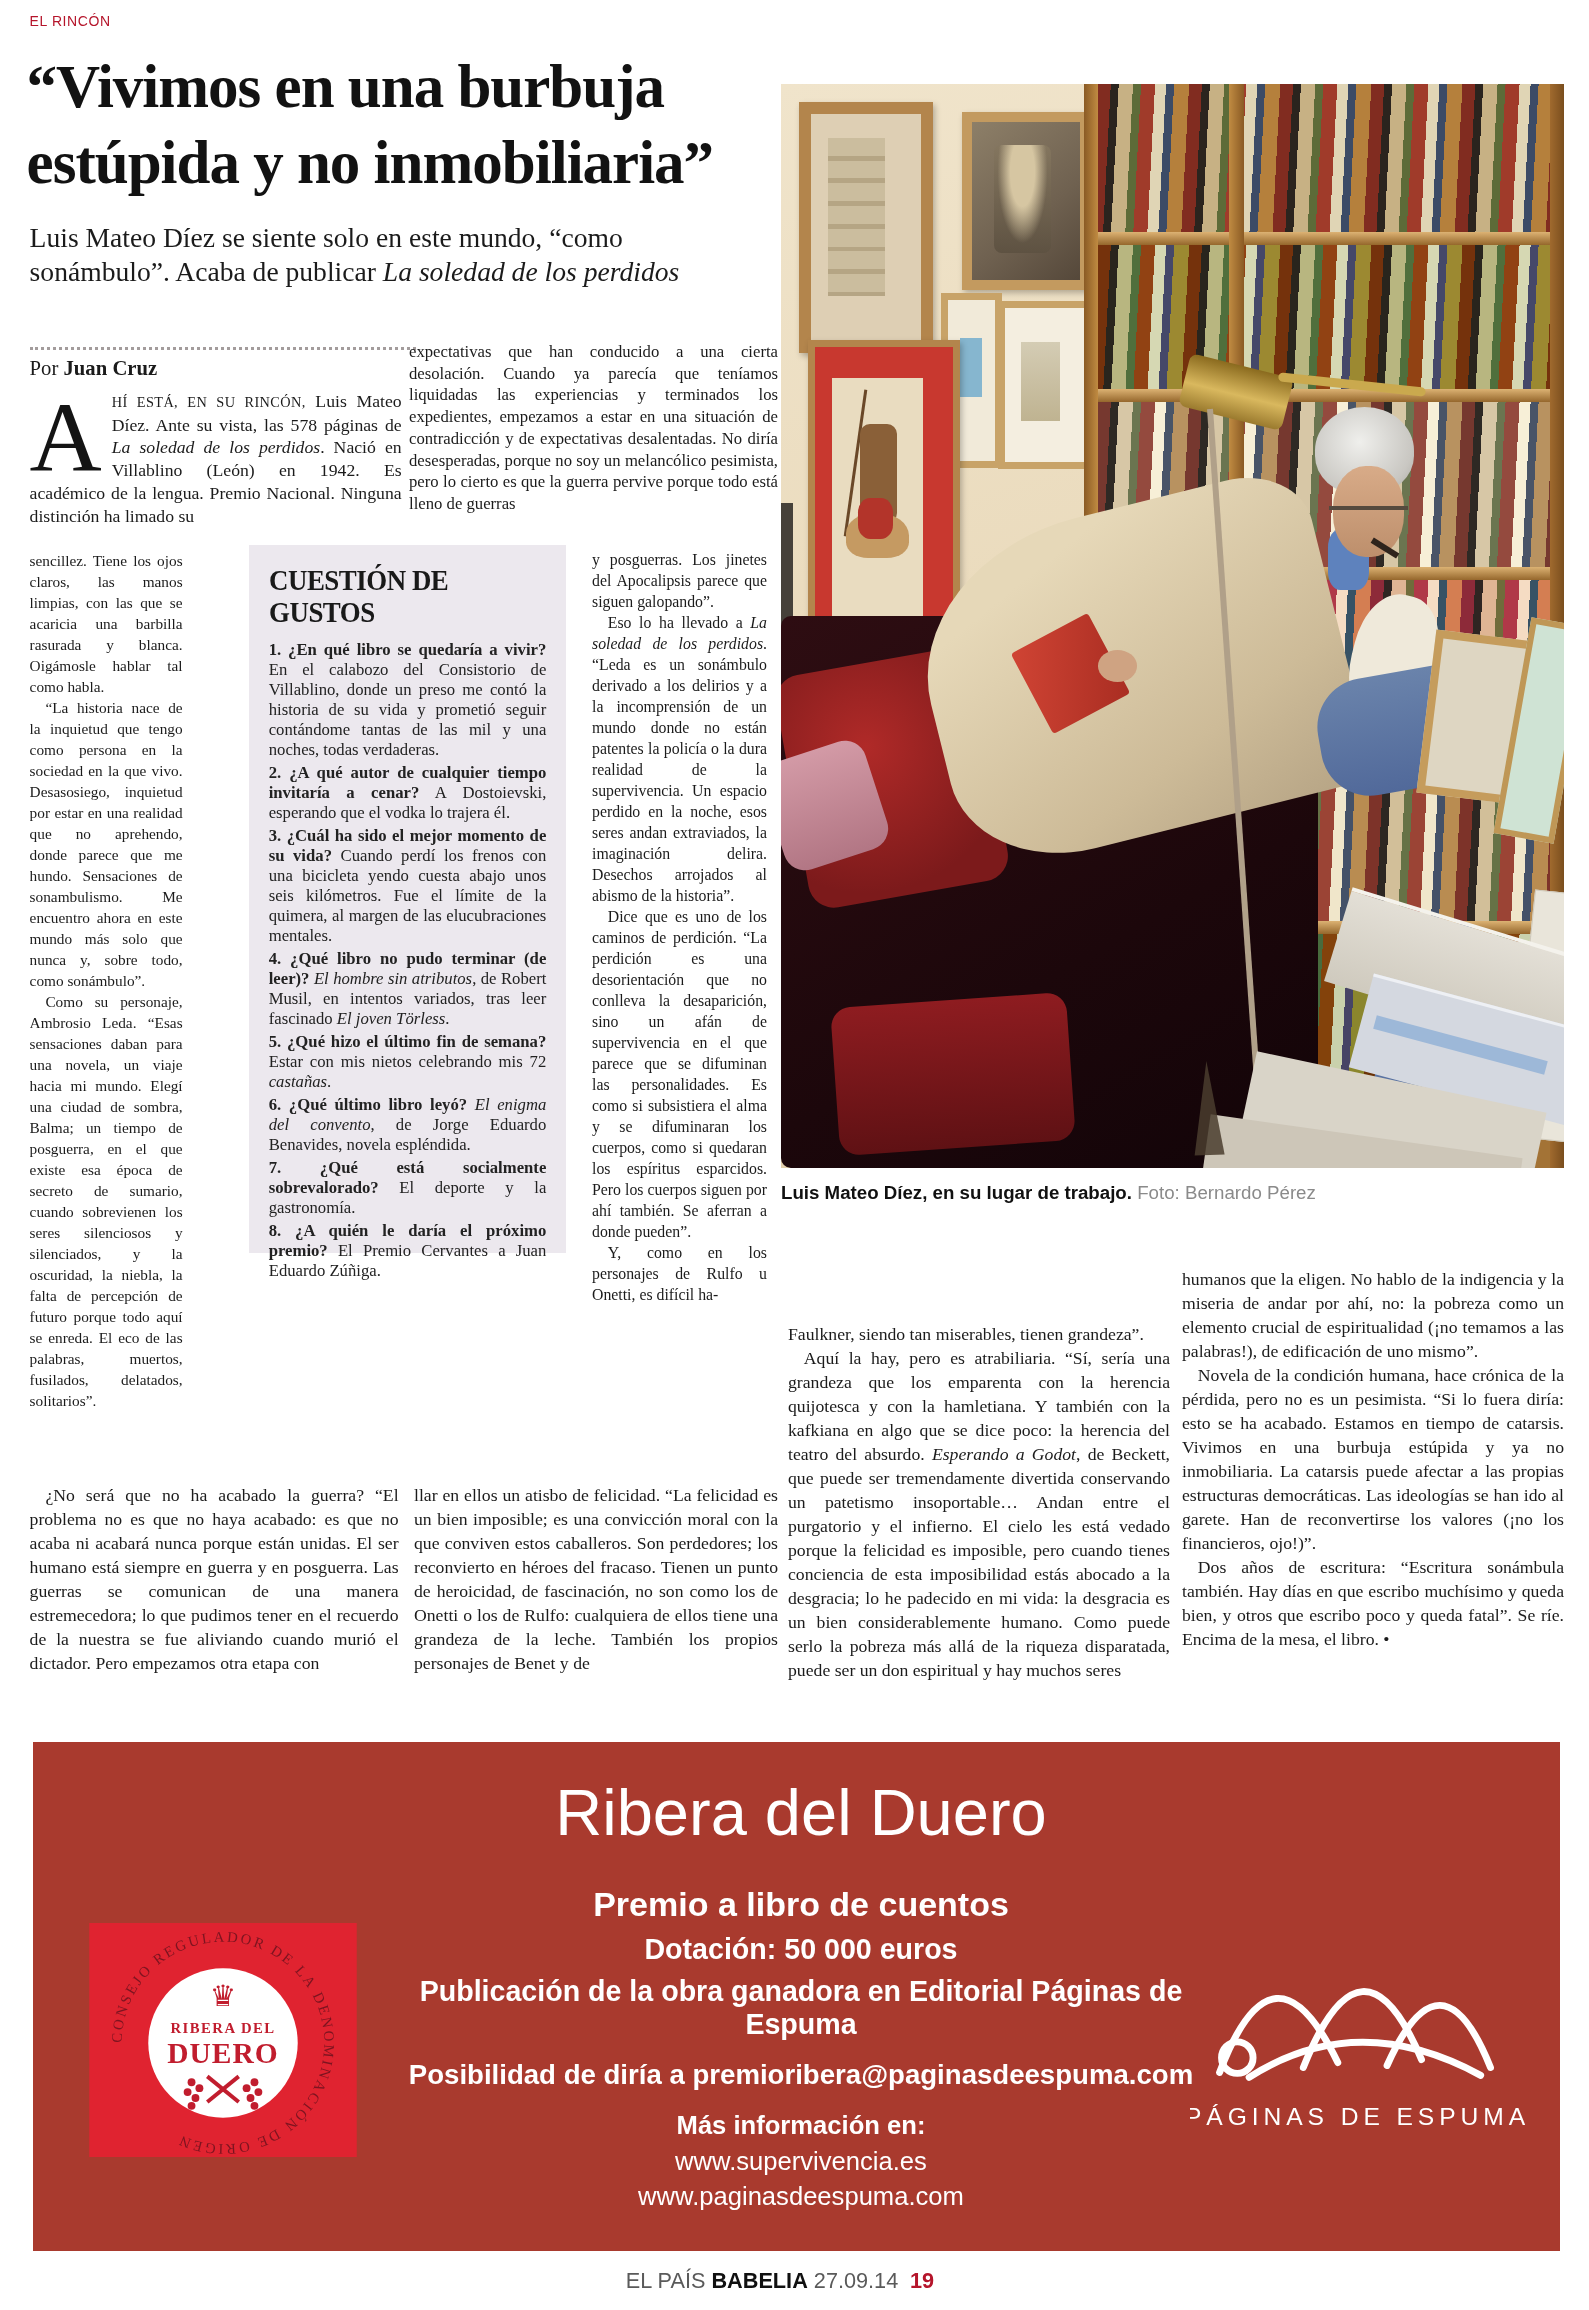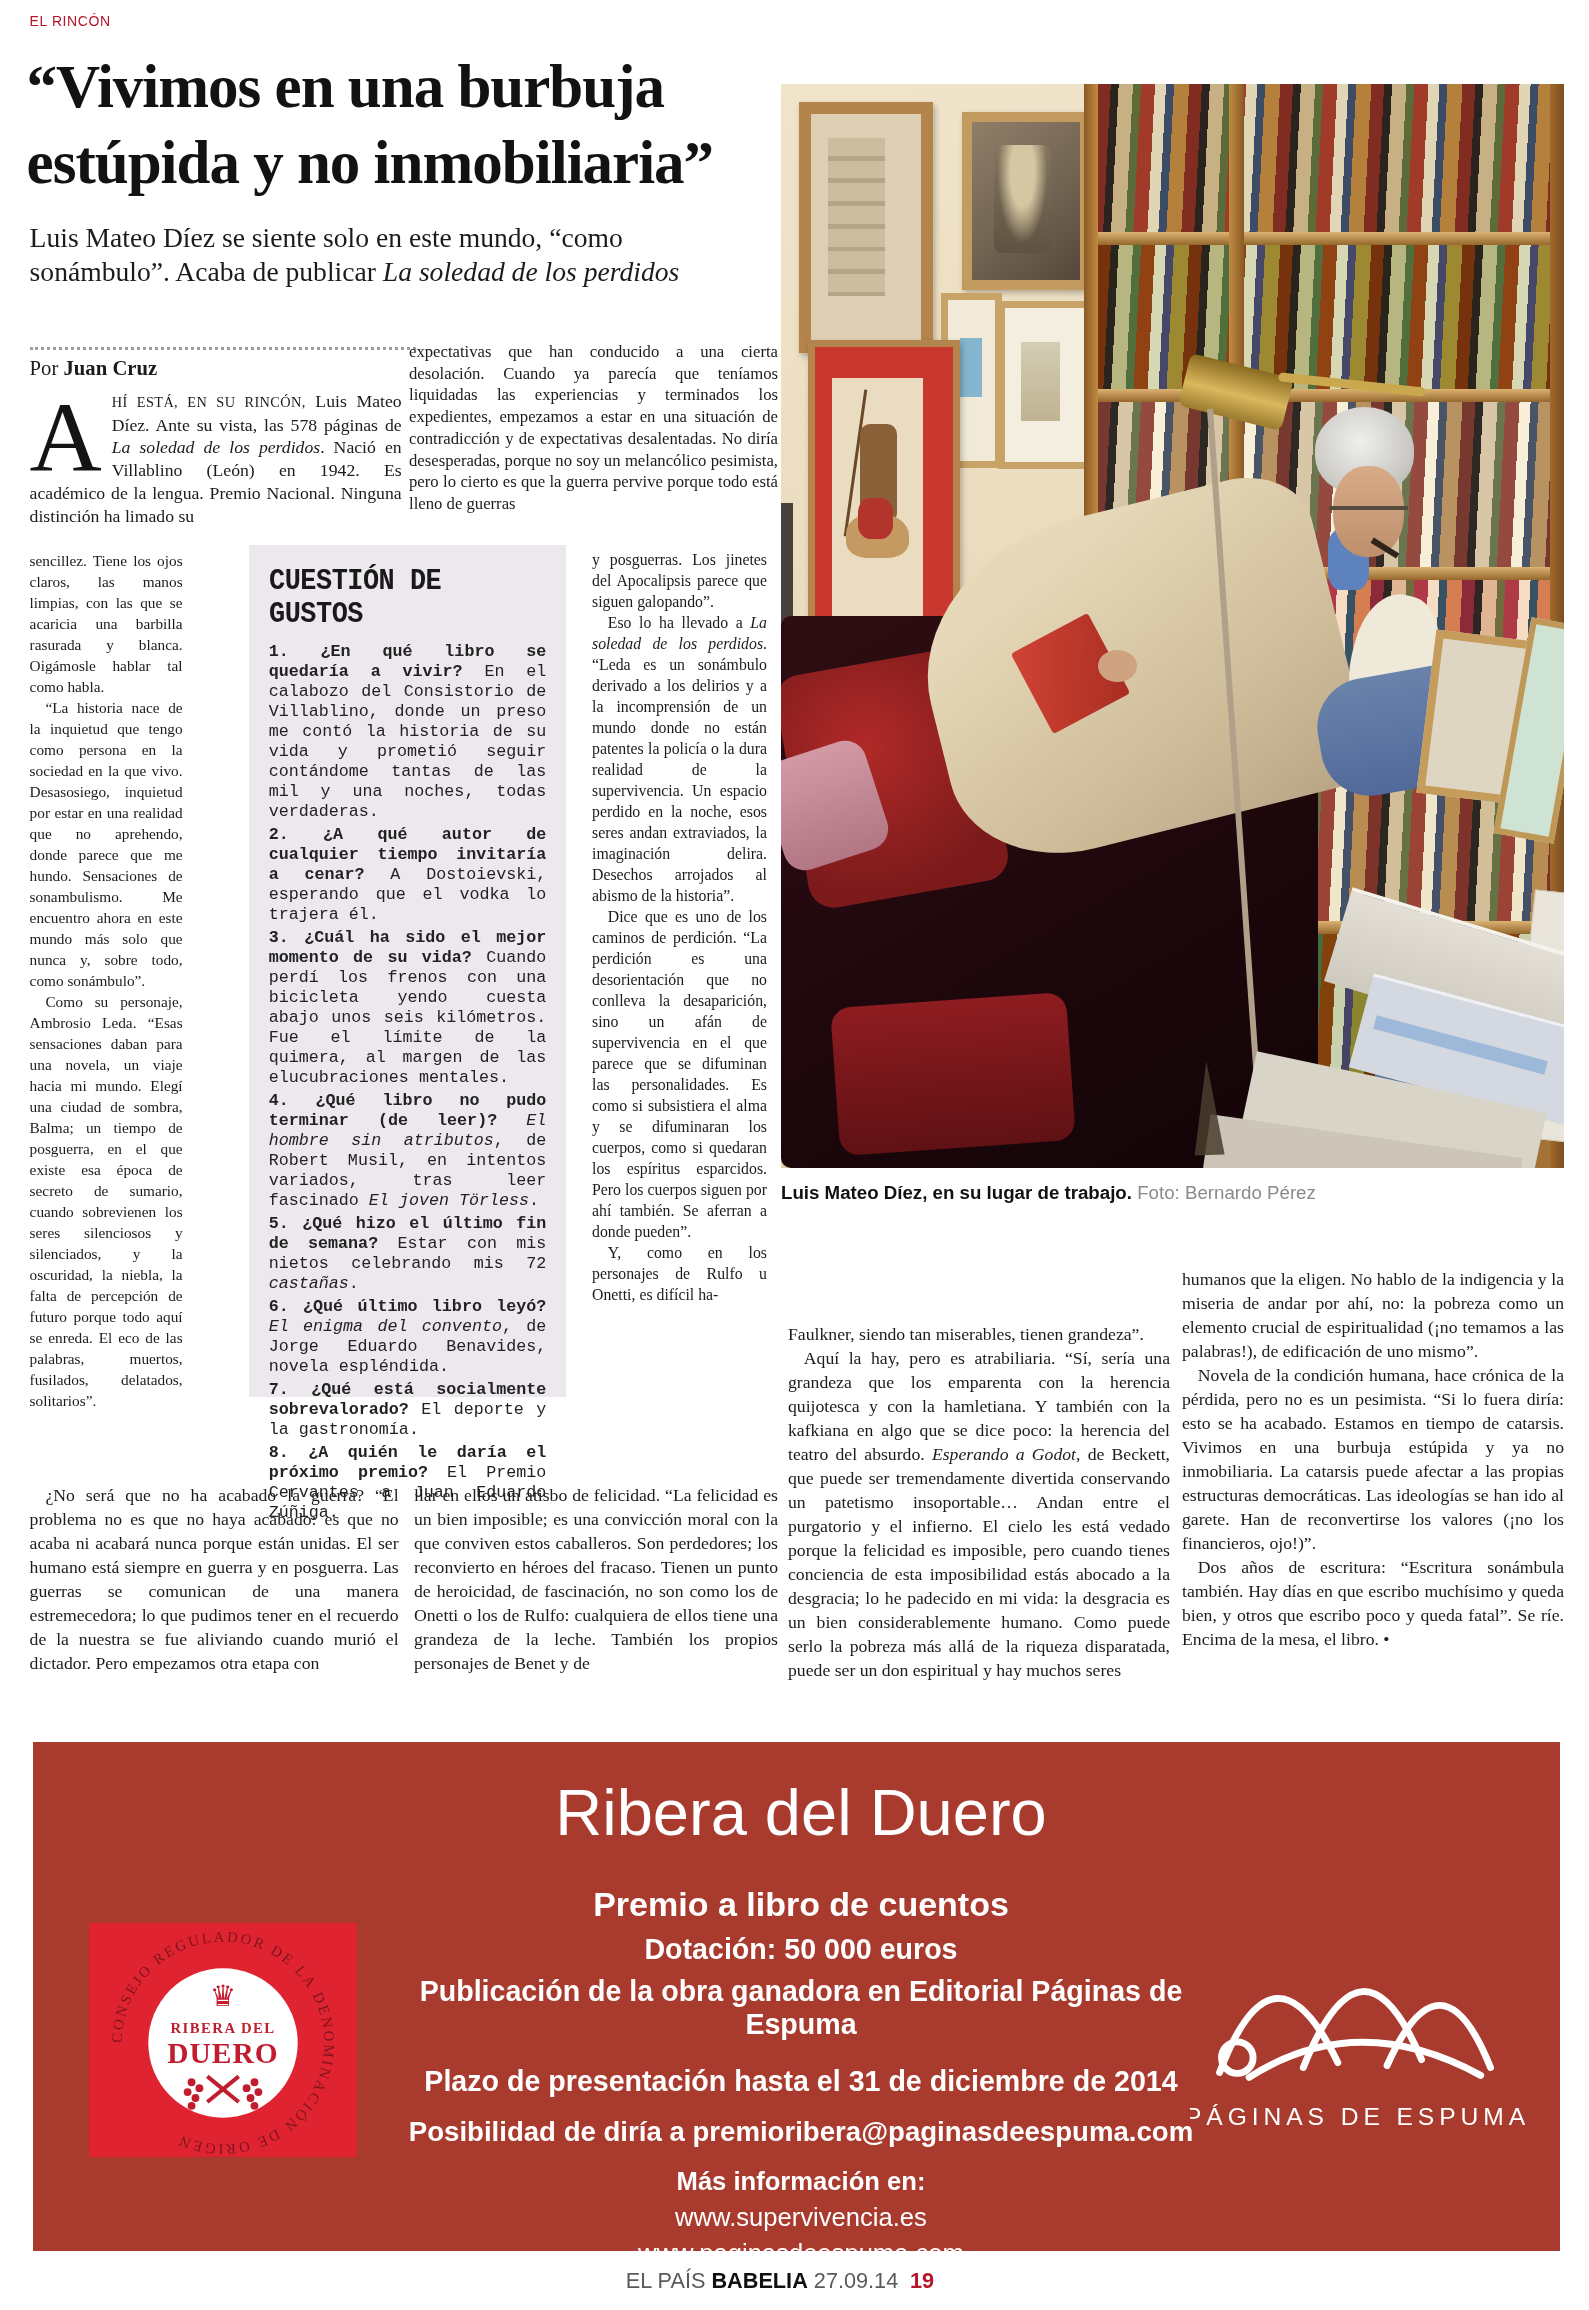--- a/index.html
+++ b/index.html
@@ -32,22 +32,22 @@
   #col2n{left:592px;top:549px;width:175px;height:912px;font-size:15.8px;line-height:21px;hyphens:auto}
   .colbot{font-size:17.7px;line-height:24px}
   #col1bottom{left:29.6px;top:1483px;width:369px;height:225px}
   #col1bottom p:first-child{text-indent:15.8px}
   #col2bottom{left:414px;top:1483px;width:364px;height:225px}
   #col3{left:788px;top:1322px;width:382px;height:445px}
   #col4{left:1182px;top:1267px;width:382px;height:445px}
   .colbot,.c34{font-size:17.7px;line-height:24px}
 
   
-  #gustos{left:249px;top:545px;width:317px;height:852px;background:var(--boxbg);
-          box-sizing:border-box;padding:15.8px 19.7px;font-family:Liberation Mono, monospace}
+  #gustos{left:249px;top:545px;width:317px;height:708px;background:var(--boxbg);
+          box-sizing:border-box;padding:15.8px 19.7px;font-family:Liberation Serif, serif}
   #gustos h2{margin:3.9px 0 11.8px;font-size:28.6px;letter-spacing:-0.5px;color:#191919;
              transform:scaleX(.94);transform-origin:left}
   .qa{margin:0 0 3px;font-size:16.7px;line-height:20px;text-align:justify;color:#222}
   .qa .q{font-weight:700}
 
   
   #photo{left:781px;top:84px;width:783px;height:1084px;overflow:hidden;
          background:linear-gradient(165deg,#f0e4cb 0%,#e9d9ba 55%,#ddcaa5 100%)}
   .books{background:repeating-linear-gradient(93deg,#812c20 0 12.8px,#2b241e 12.8px 20.7px,
           #c7b184 20.7px 35px,#5d6b38 35px 43px,#a03b2a 43px 57px,#e0d5b5 57px 68px,
@@ -195,21 +195,20 @@
   <i class="ps" style="left:412px;top:977px;width:0;height:0;border-left:15.8px solid transparent;border-right:15.8px solid transparent;border-bottom:94px solid #4a3d2e;opacity:.85;transform:rotate(-2deg)"></i>
 </div>
 <div id="caption" class="ab"><b>Luis Mateo Díez, en su lugar de trabajo.</b><span> Foto: Bernardo Pérez</span></div>
 
 <div id="ad" class="ab">
   <div id="adtext">
     <div class="ad-title">Ribera del Duero</div>
     <div class="adl l1">Premio a libro de cuentos</div>
     <div class="adl l2">Dotación: 50 000 euros</div>
     <div class="adl l3">Publicación de la obra ganadora en Editorial Páginas de Espuma</div>
-    <div class="adl l4">Plazo de presentación hasta el 31 de diciembre de 2014</div>
     <div class="adl l5">Posibilidad de diría a premioribera@paginasdeespuma.com</div>
     <div class="lmore">Más información en:</div>
     <div class="lurl">www.supervivencia.es</div>
     <div class="lurl">www.paginasdeespuma.com</div>
   </div>
   <svg style="position:absolute;left:56px;top:181px" width="268" height="234" viewBox="0 0 272 238">
     <rect x="0" y="0" width="272" height="238" fill="#e02330"></rect>
     <circle cx="136" cy="122" r="76" fill="#ffffff"></circle>
     <defs>
         <path id="arcpath" d="M 33,122 A 103,103 0 1 1 239,122 A 103,103 0 1 1 33,122"></path>

